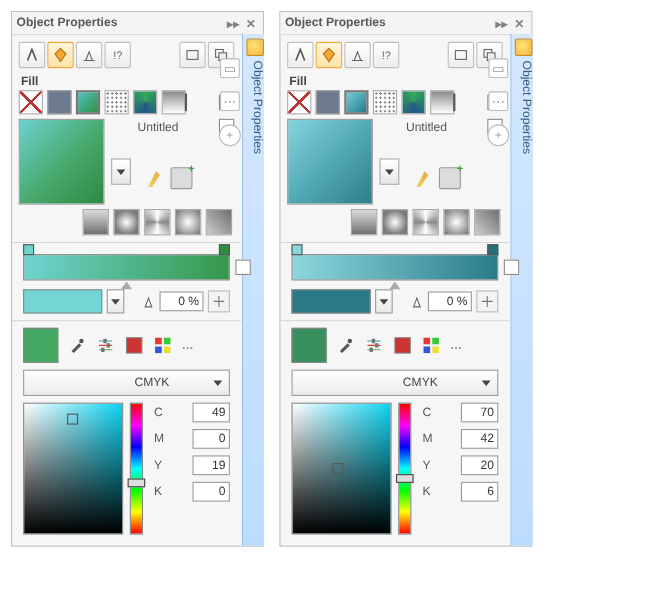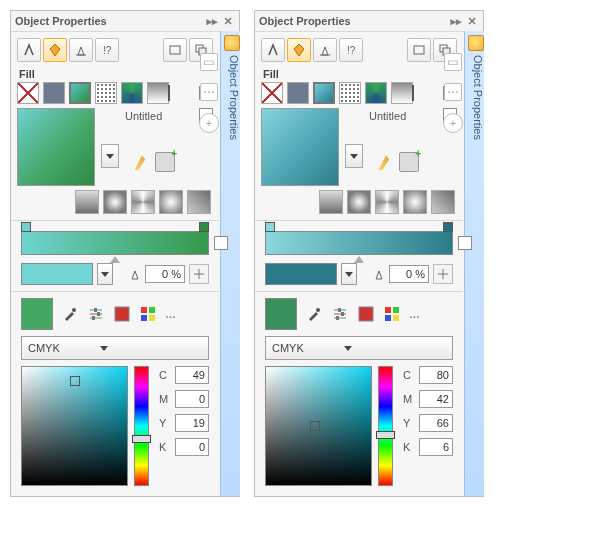--- a/index.html
+++ b/index.html
@@ -169,21 +169,21 @@
   hr.sep { border:none; border-top:1px solid #d6d6d6; margin:4px -6px; }
   .color-tools { display:flex; align-items:center; gap:8px; margin:6px 4px; }
   .cur-color { width:30px;height:30px;border:1px solid #888; }
   .cur-color.green { background:#44a862; }
   .cur-color.teal  { background:#3a8f5e; }
   .ct-ico { width:18px;height:18px; display:flex;align-items:center;justify-content:center; }
   .dots { color:#888; font-weight:bold; letter-spacing:1px; }
   .model-dd {
     margin:2px 4px 6px 4px;
     height:22px; border:1px solid #9c9c9c; background:linear-gradient(#fff,#ebebeb);
-    display:flex;align-items:center;justify-content:flex-start;padding:0 6px;
+    display:flex;align-items:center;justify-content:flex-end;padding:0 6px;
     color:#444;
     gap:40px;
   }
   .picker-row { display:flex; gap:6px; margin:2px 4px 4px 4px; }
   .sv-box { width:118px; height:118px; border:1px solid #888; position:relative; }
   .sv-box.teal { background:
       linear-gradient(to top, #000, rgba(0,0,0,0)),
       linear-gradient(to right, #fff, hsl(188,90%,50%)); }
   .sv-box .marker {
     position:absolute; width:8px;height:8px;border:1px solid #555;background:transparent;
@@ -193,21 +193,21 @@
     width:14px; height:118px; border:1px solid #888;
     background: linear-gradient(to bottom, #f00,#f0f,#00f,#0ff,#0f0,#ff0,#f00);
     position:relative;
   }
   .hue-thumb {
     position:absolute; left:-3px; right:-3px; height:6px; border:1px solid #444; background:#ddd;
   }
   .cmyk-col { display:flex; flex-direction:column; gap:6px; margin-left:4px; }
   .cmyk-row { display:flex; align-items:center; gap:4px; }
   .cmyk-row .lab { width:12px; color:#555; }
-  .cmyk-row .val { width:34px;height:18px;border:1px solid #999;background:#fff;display:flex;align-items:center;justify-content:flex-end;padding:0 3px;box-sizing:border-box;}
+  .cmyk-row .val { width:34px;height:18px;border:1px solid #999;background:#fff;display:flex;align-items:center;justify-content:flex-end;padding:0 3px;box-sizing:border-box;margin-left:19px;}
   .right-gutter {
     position:absolute; top:42px; right:20px; display:flex; flex-direction:column; gap:12px; align-items:center;
   }
   .gutter-dot { width:16px;height:16px;border:1px solid #bbb;border-radius:2px;background:#fff;color:#999;display:flex;align-items:center;justify-content:center;font-size:12px;}
   .gutter-plus { width:18px;height:18px;border:1px solid #bbb;border-radius:50%;background:#fff;color:#aaa;display:flex;align-items:center;justify-content:center;}
   svg { display:block; }
 </style>
 </head>
 <body>
 
@@ -576,33 +576,33 @@
       <div class="sv-box teal">
         <span class="marker" style="left:46%;top:50%;"></span>
       </div>
       <div class="hue-strip">
         <span class="hue-thumb" style="top:54%;"></span>
       </div>
       <div class="cmyk-col">
         <div class="cmyk-row">
             <span class="lab">C</span>
             <span class="val">
-              <span>80</span>
+              <span>70</span>
             </span>
           </div>
         <div class="cmyk-row">
             <span class="lab">M</span>
             <span class="val">
               <span>42</span>
             </span>
           </div>
         <div class="cmyk-row">
             <span class="lab">Y</span>
             <span class="val">
-              <span>66</span>
+              <span>20</span>
             </span>
           </div>
         <div class="cmyk-row">
             <span class="lab">K</span>
             <span class="val">
               <span>6</span>
             </span>
           </div>
       </div>
     </div>

